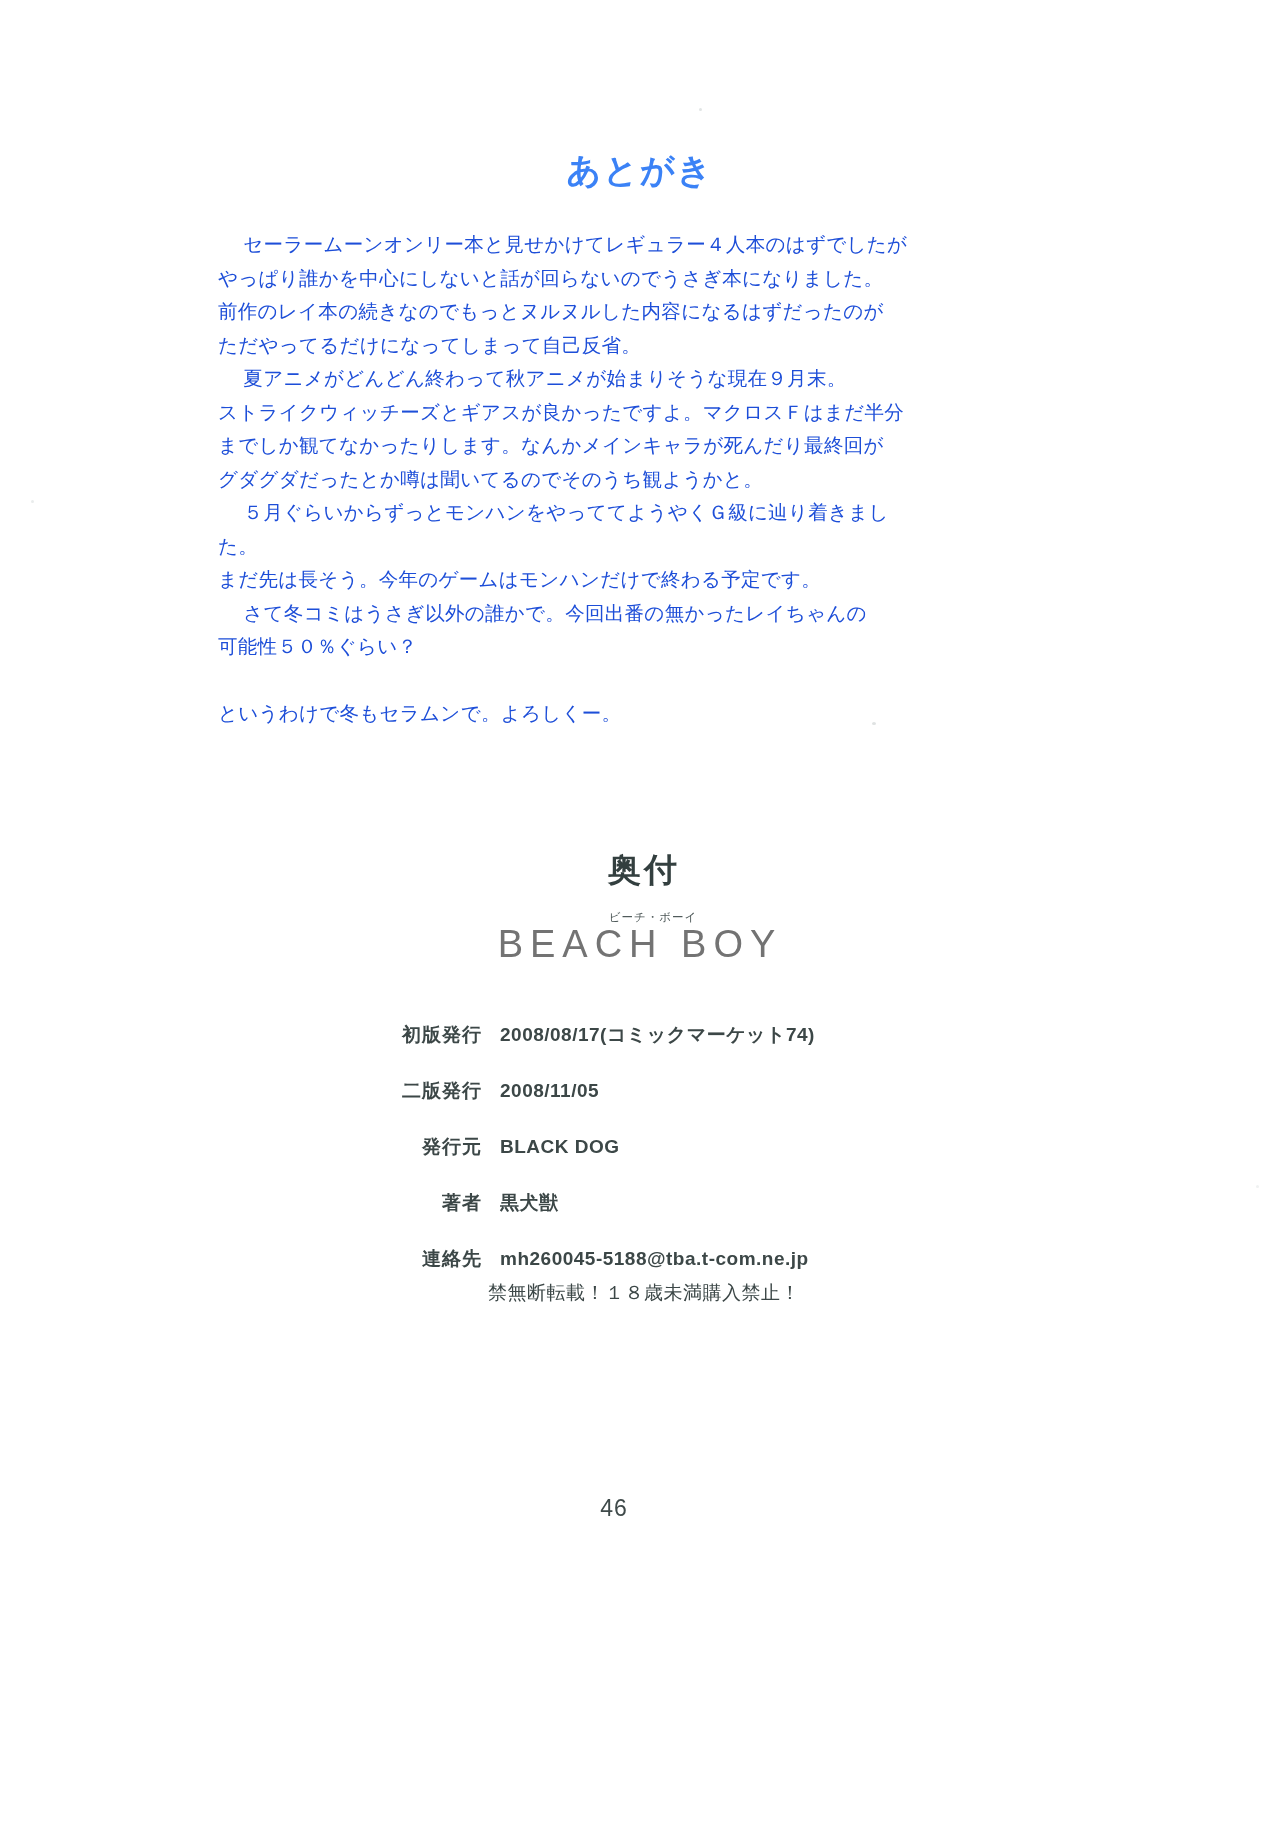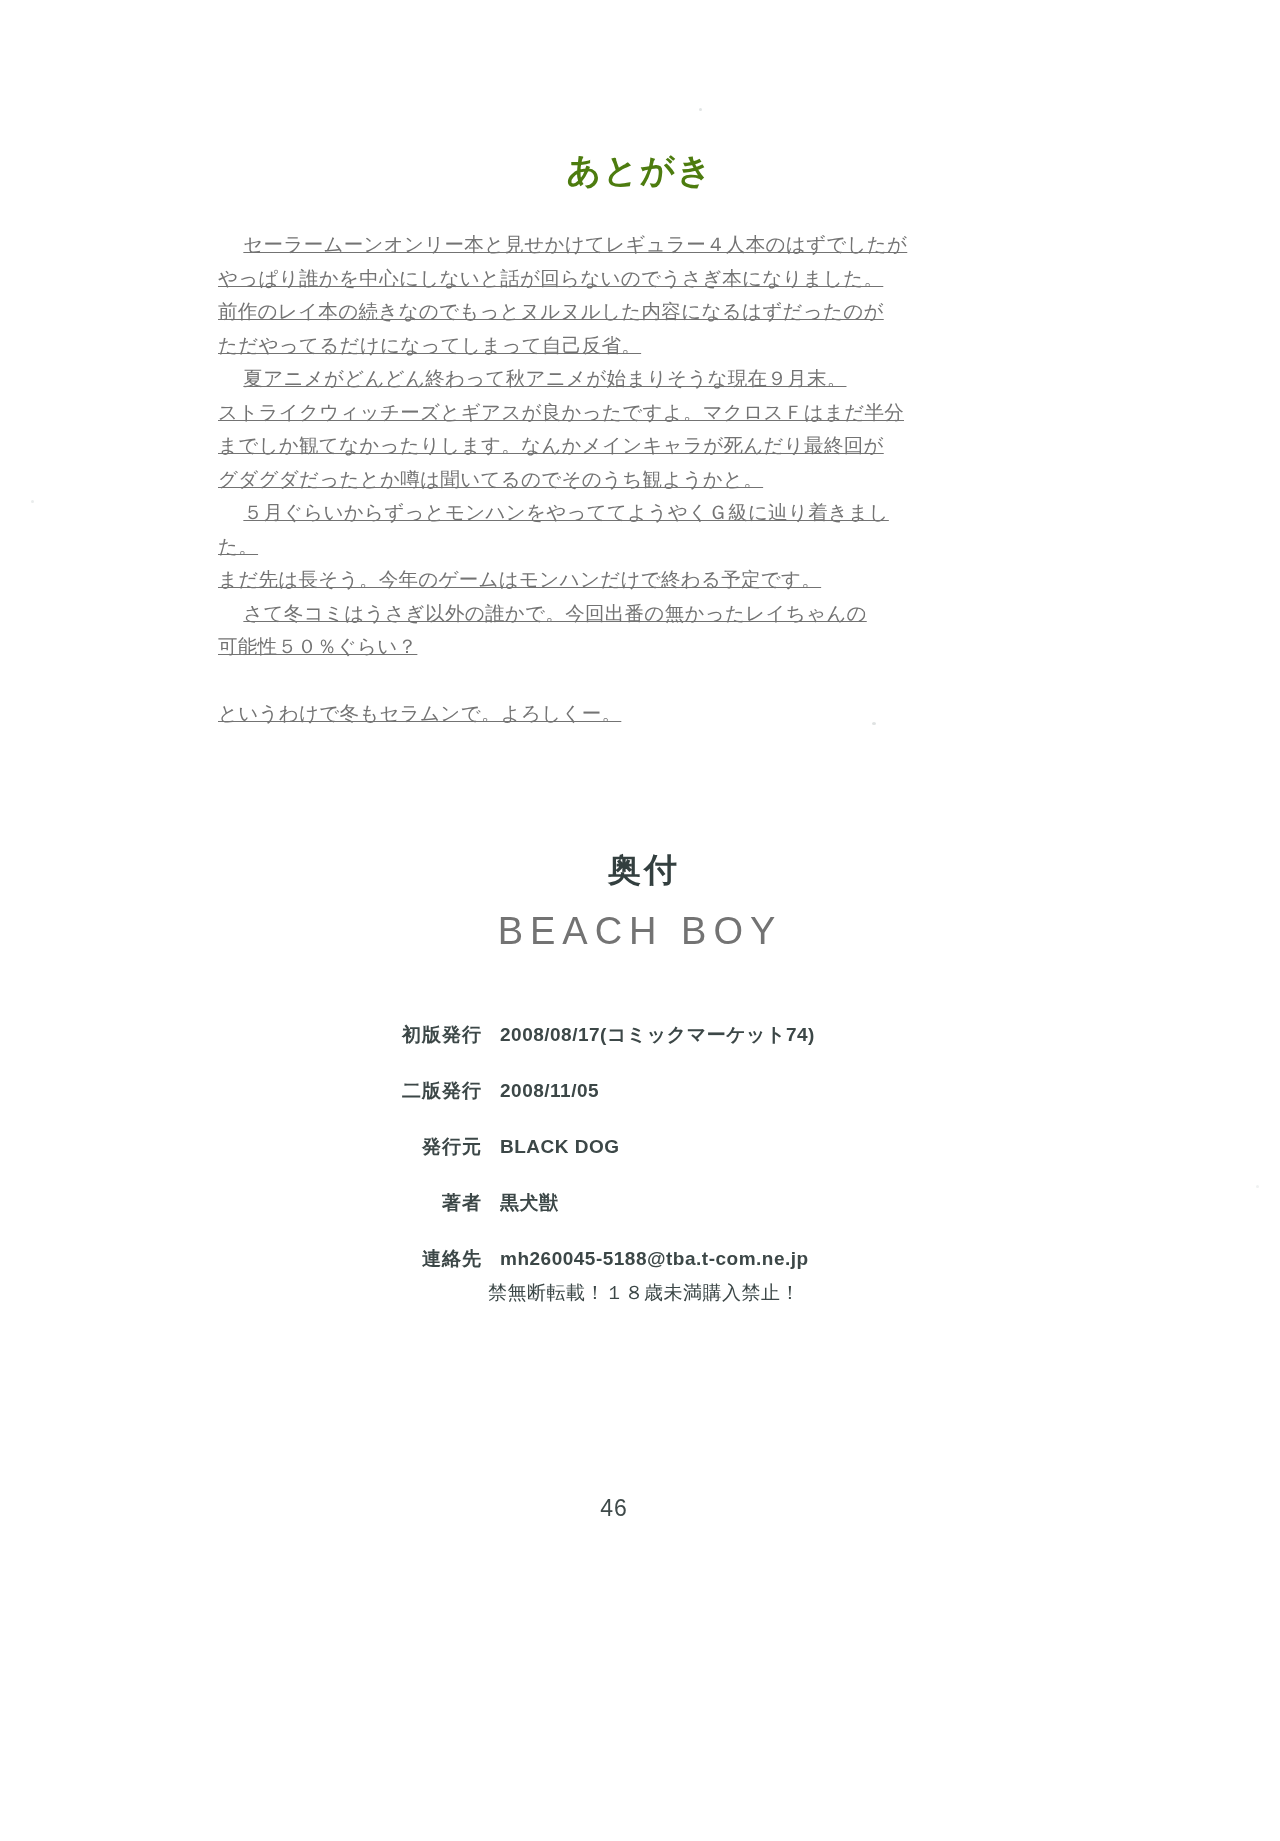--- a/index.html
+++ b/index.html
@@ -23,33 +23,32 @@
   
   .afterword-title {
     position: absolute;
     top: 148px;
     left: 0;
     width: 1280px;
     text-align: center;
     font-size: 34px;
     font-weight: bold;
     letter-spacing: 2px;
-    color: #4d7c0f;
+    color: #3b82f6;
   }
 
   .afterword-body {
     position: absolute;
     top: 228px;
     left: 218px;
     width: 690px;
     font-size: 19.5px;
     line-height: 33.5px;
-    color: #737373;
+    color: #1d4ed8;
     letter-spacing: 0.3px;
-    text-decoration: underline;
   }
   .afterword-body p {
     margin: 0;
   }
   .indent {
     text-indent: 1.3em;
   }
   .gap {
     height: 33px;
   }
@@ -171,20 +170,21 @@
     <p>まだ先は長そう。今年のゲームはモンハンだけで終わる予定です。</p>
     <p class="indent">さて冬コミはうさぎ以外の誰かで。今回出番の無かったレイちゃんの</p>
     <p>可能性５０％ぐらい？</p>
     <div class="gap"></div>
     <p>というわけで冬もセラムンで。よろしくー。</p>
   </div>
 
   <div class="colophon-title">奥付</div>
 
   <div class="logo-wrap">
+    <div class="logo-ruby">ビーチ・ボーイ</div>
     <div class="logo-main">BEACH BOY</div>
   </div>
 
   <div class="imprint">
     <div class="imprint-row">
       <span class="imprint-label">初版発行</span>
       <span class="imprint-value">2008/08/17(コミックマーケット74)</span>
     </div>
     <div class="imprint-row">
       <span class="imprint-label">二版発行</span>

